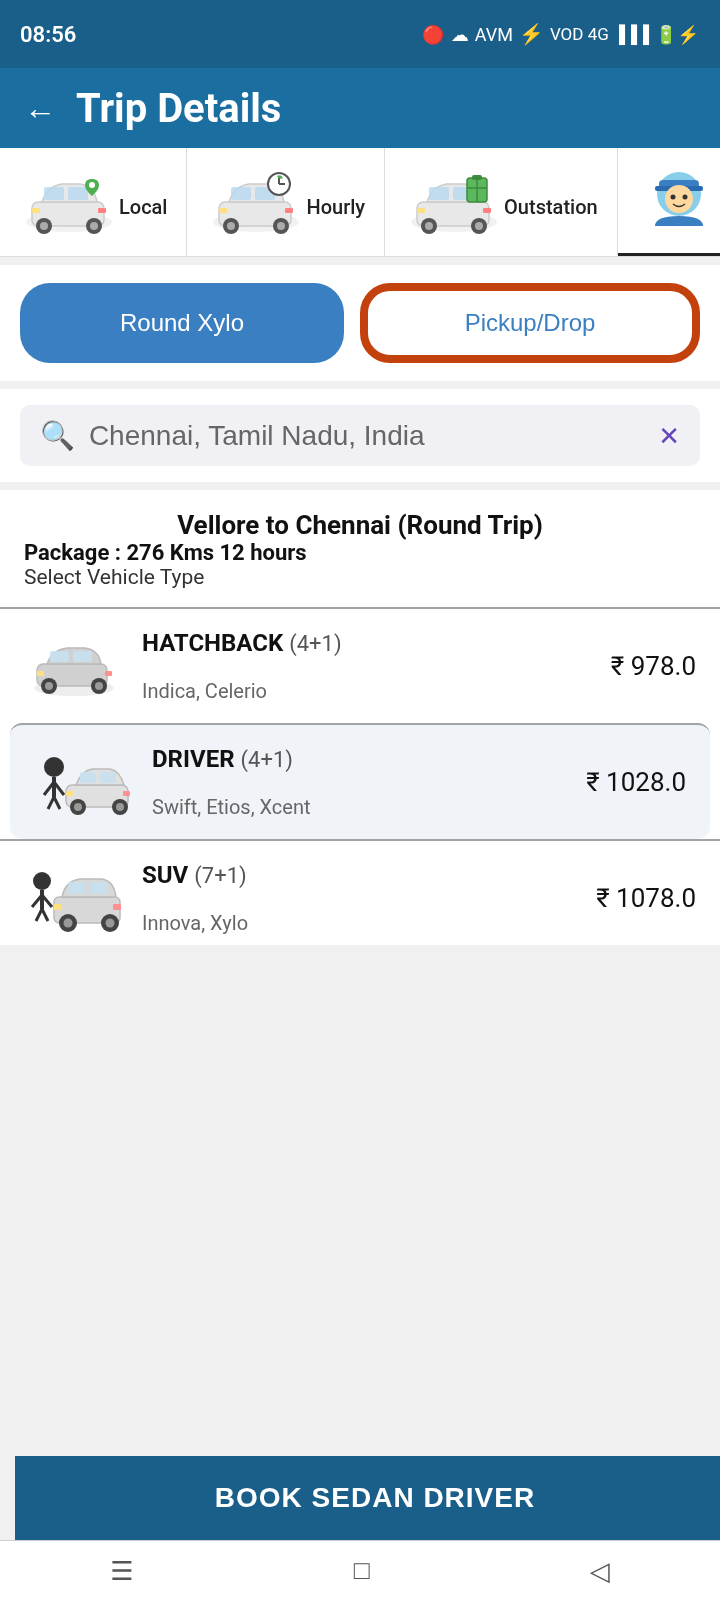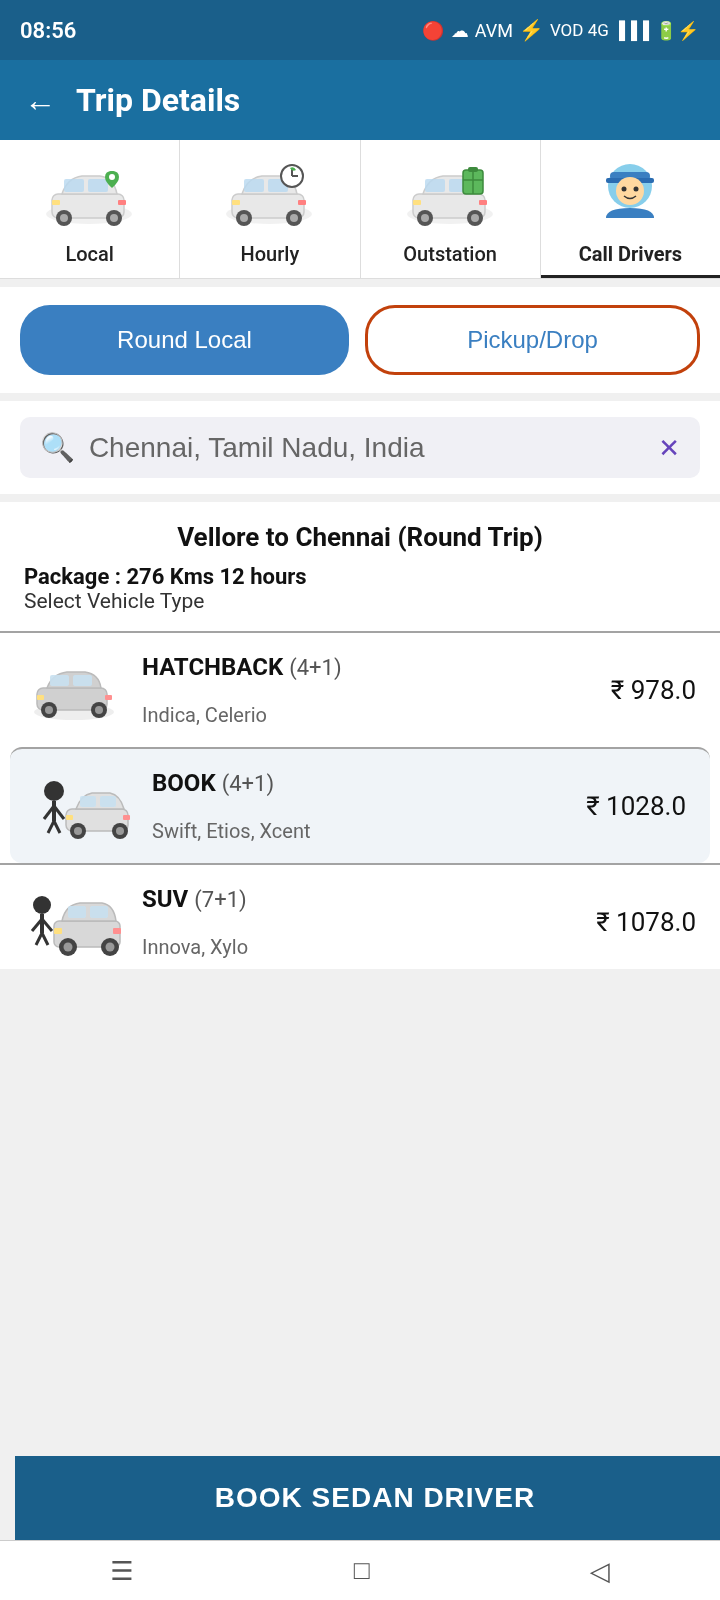--- a/index.html
+++ b/index.html
@@ -8,21 +8,21 @@
       width: 720px;
       min-height: 1600px;
       font-family: 'Roboto', Arial, sans-serif;
       background: #f0f0f0;
       position: relative;
     }
 
     
     .status-bar {
       background: #1a5f8a;
-      height: 60px;
+      height: 68px;
       display: flex;
       align-items: center;
       justify-content: space-between;
       padding: 14px 20px;
       color: white;
       font-size: 22px;
       text-align: center;
     }
     .status-time { font-weight: 600; }
     .status-icons { display: flex; align-items: center; gap: 6px; font-size: 18px; }
@@ -36,34 +36,34 @@
       padding: 0 24px;
       gap: 20px;
     }
     .back-arrow {
       color: white;
       font-size: 32px;
       cursor: pointer;
     }
     .header-title {
       color: white;
-      font-size: 32px;
+      font-size: 40px;
       font-weight: bold;
     }
 
     
     .category-tabs {
       background: white;
       display: flex;
       border-bottom: 1px solid #ddd;
     }
     .tab-item {
       flex: 1;
       display: flex;
-      flex-direction: column;
+      flex-direction: row;
       align-items: center;
       padding: 16px 19px 12px;
       cursor: pointer;
       border-right: 1px solid #ddd;
       position: relative;
     }
     .tab-item:last-child { border-right: none; }
     .tab-icon-area {
       width: 100px;
       height: 80px;
@@ -106,21 +106,21 @@
       border-radius: 30px;
       padding: 18px 0;
       font-size: 24px;
       font-weight: 500;
       cursor: pointer;
     }
     .btn-pickup-drop {
       flex: 1;
       background: white;
       color: #3a7fc1;
-      border: 3px solid #c2410c;
+      border: 8px solid #c2410c;
       border-radius: 30px;
       padding: 18px 0;
       font-size: 24px;
       font-weight: 500;
       cursor: pointer;
     }
 
     
     .search-section {
       background: white;
@@ -150,21 +150,20 @@
     .trip-info {
       background: white;
       padding: 20px 24px 8px;
       margin-top: 8px;
     }
     .trip-title {
       font-size: 26px;
       font-weight: bold;
       text-align: center;
       color: #111;
-      margin-bottom: 12px;
     }
     .package-info {
       font-size: 22px;
       font-weight: bold;
       color: #111;
     }
     .select-vehicle {
       font-size: 21px;
       color: #333;
       margin-bottom: 10px;
@@ -363,21 +362,21 @@
         <path d="M18 62 Q18 52 42 52 Q66 52 66 62" fill="#3a7fc1"></path>
       </svg>
     </div>
     <span class="tab-label">Call Drivers</span>
   </div>
 
 </div>
 
 <div class="trip-type-section">
   <div class="trip-type-buttons">
-    <button class="btn-round-trip">Round Local</button>
+    <button class="btn-round-trip">Round Xylo</button>
     <button class="btn-pickup-drop">Pickup/Drop</button>
   </div>
 </div>
 
 <div class="search-section">
   <div class="search-bar">
     <span class="search-icon">🔍</span>
     <input class="search-input" type="text" value="Chennai, Tamil Nadu, India" placeholder="Chennai, Tamil Nadu, India" style="">
     <span class="clear-icon">✕</span>
   </div>
@@ -435,21 +434,21 @@
         <circle cx="44" cy="60" r="8" fill="#444"></circle>
         <circle cx="44" cy="60" r="4" fill="#999"></circle>
         <circle cx="86" cy="60" r="8" fill="#444"></circle>
         <circle cx="86" cy="60" r="4" fill="#999"></circle>
         <rect x="32" y="44" width="7" height="5" rx="1" fill="#ffe080"></rect>
         <rect x="89" y="44" width="7" height="5" rx="1" fill="#ff9090"></rect>
       </svg>
     </div>
     <div class="vehicle-details">
       <div class="vehicle-name">
-        <span>BOOK</span>
+        <span>DRIVER</span>
         <span class="vehicle-capacity">(4+1)</span>
       </div>
       <div class="vehicle-models">Swift, Etios, Xcent</div>
     </div>
     <div class="vehicle-price">₹ 1028.0</div>
   </div>
 
   <div class="vehicle-item" style="padding-bottom: 10px;">
     <div class="vehicle-img">
       <svg width="100" height="70" viewBox="0 0 100 70">

